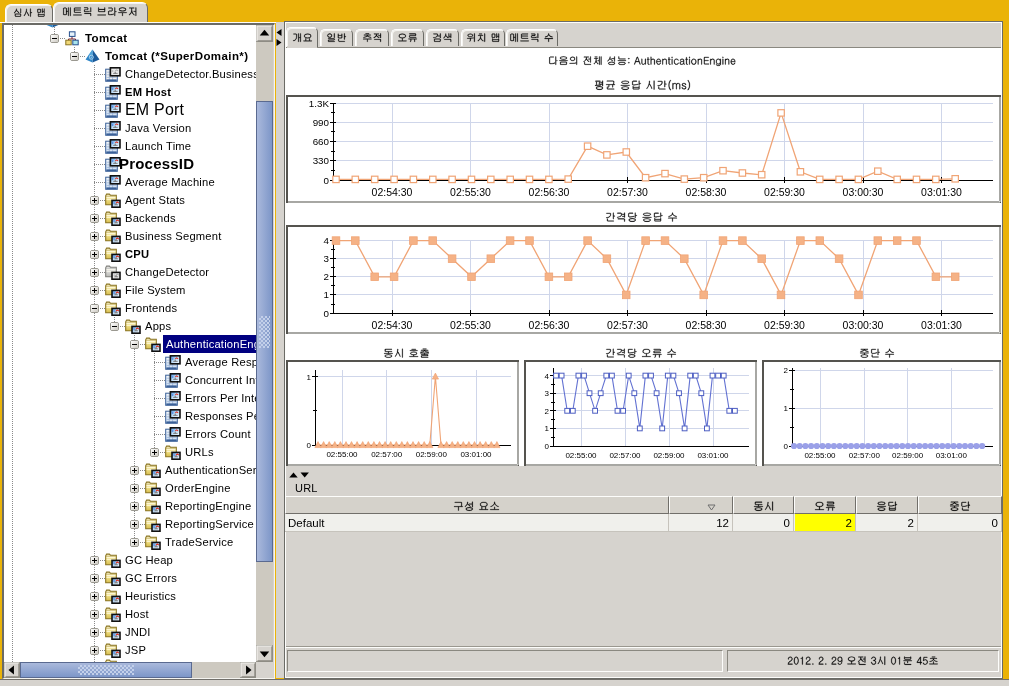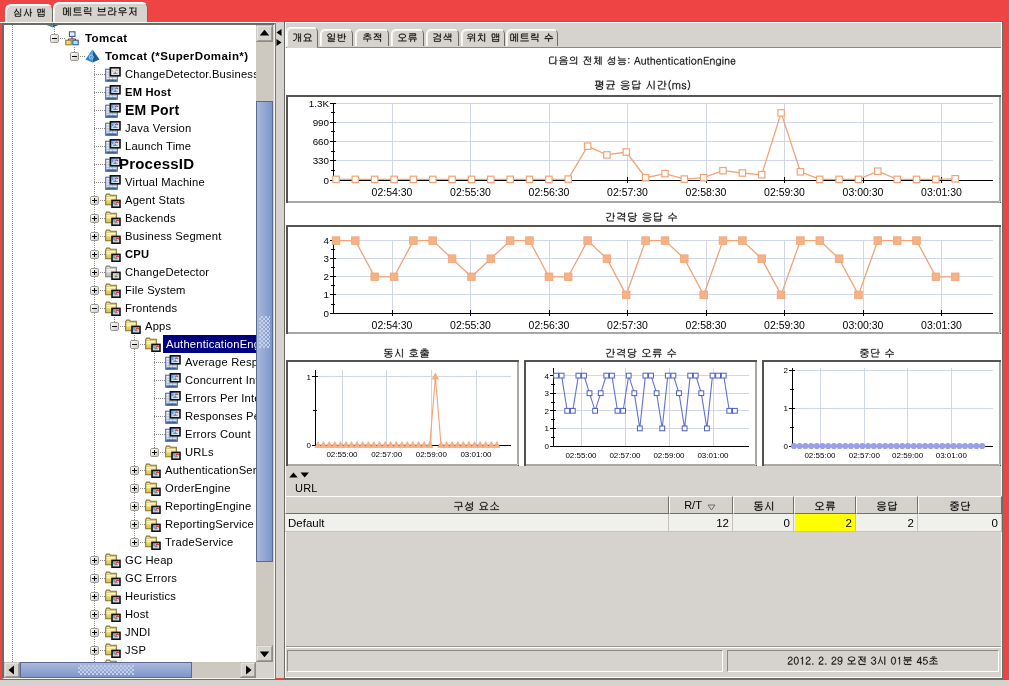--- a/index.html
+++ b/index.html
@@ -1,18 +1,18 @@
 <!DOCTYPE html>
 <html><head><meta charset="utf-8"><style>
 *{margin:0;padding:0;box-sizing:border-box;font-family:"Liberation Sans",sans-serif;}
 html,body{width:1009px;height:686px;overflow:hidden;}
 .dotv{background-image:repeating-linear-gradient(to bottom,#8a8a8a 0 1px,transparent 1px 2px);}
 .doth{background-image:repeating-linear-gradient(to right,#8a8a8a 0 1px,transparent 1px 2px);}
 </style></head><body>
-<div style="position:absolute;left:0;top:0;width:1009px;height:686px;background:#ef4444;overflow:hidden">
+<div style="position:absolute;left:0;top:0;width:1009px;height:686px;background:#eab308;overflow:hidden">
 <div style="position:absolute;left:5px;top:4px;width:48px;height:19px;background:#d6d3ce;border-radius:6px 6px 0 0;border-top:1px solid #fff;border-left:1px solid #fff;border-right:1px solid #6b6b66;box-shadow:inset 1px 1px 0 #f5f4f0;"></div>
 <div style="position:absolute;left:53px;top:2px;width:95px;height:21px;background:#d6d3ce;border-radius:6px 6px 0 0;border-top:1px solid #fff;border-left:1px solid #fff;border-right:1px solid #6b6b66;box-shadow:inset 1px 1px 0 #f5f4f0;"></div>
 <svg style="position:absolute;left:13.3px;top:6.0px;overflow:visible" width="33" height="14" viewBox="0 -10 33.3 13.5">
       <path d="M3.2 -7.2Q3.2 -6.4 2.7 -5.4Q2.1 -4.2 1.1 -3.5Q1.0 -3.4 1.0 -3.3Q0.9 -3.2 1.0 -3.1Q1.1 -3.0 1.2 -3.0Q1.3 -3.0 1.4 -3.0Q2.1 -3.6 2.6 -4.2Q3.0 -4.7 3.4 -5.5Q4.1 -5.0 4.6 -4.5Q5.1 -4.0 5.6 -3.3Q5.7 -3.2 5.8 -3.2Q5.9 -3.2 6.0 -3.2Q6.1 -3.3 6.1 -3.4Q6.1 -3.5 6.0 -3.7Q5.5 -4.4 5.0 -4.9Q4.4 -5.4 3.6 -6.0Q3.7 -6.3 3.7 -6.6Q3.8 -6.9 3.8 -7.2Q3.8 -7.4 3.7 -7.5Q3.6 -7.5 3.5 -7.5Q3.4 -7.5 3.3 -7.5Q3.2 -7.4 3.2 -7.2ZM8.1 -3.5V-7.4Q8.1 -7.5 8.0 -7.6Q8.0 -7.7 7.9 -7.7Q7.7 -7.7 7.6 -7.6Q7.6 -7.5 7.6 -7.4V-3.5Q7.6 -3.4 7.6 -3.3Q7.7 -3.2 7.9 -3.2Q8.0 -3.2 8.0 -3.3Q8.1 -3.4 8.1 -3.5ZM7.6 -1.7V-0.5Q7.6 -0.4 7.5 -0.3Q7.4 -0.2 7.1 -0.2H2.9Q2.6 -0.2 2.5 -0.3Q2.5 -0.4 2.5 -0.6V-1.7Q2.5 -1.9 2.5 -2.0Q2.6 -2.0 2.9 -2.0H7.1Q7.4 -2.0 7.5 -2.0Q7.6 -1.9 7.6 -1.7ZM7.3 -2.5H2.7Q2.3 -2.5 2.1 -2.3Q1.9 -2.1 1.9 -1.8V-0.5Q1.9 -0.1 2.1 0.0Q2.3 0.3 2.8 0.3H7.3Q7.7 0.3 7.9 0.1Q8.1 -0.1 8.1 -0.5V-1.9Q8.1 -2.2 7.9 -2.4Q7.7 -2.5 7.3 -2.5Z M13.4 -7.2Q13.4 -5.6 12.8 -3.9Q12.2 -2.0 11.1 -0.8Q11.0 -0.6 11.0 -0.5Q11.0 -0.4 11.1 -0.3Q11.2 -0.3 11.3 -0.3Q11.4 -0.3 11.5 -0.4Q12.2 -1.3 12.7 -2.3Q13.2 -3.2 13.5 -4.4Q14.0 -3.8 14.7 -2.5Q15.2 -1.5 15.6 -0.6Q15.6 -0.4 15.7 -0.4Q15.8 -0.3 15.9 -0.3Q16.0 -0.4 16.1 -0.5Q16.1 -0.6 16.1 -0.8Q15.7 -1.7 15.1 -2.9Q14.4 -4.1 13.7 -5.0Q13.8 -5.5 13.9 -6.1Q13.9 -6.7 13.9 -7.2Q13.9 -7.3 13.8 -7.4Q13.8 -7.5 13.6 -7.5Q13.5 -7.5 13.4 -7.4Q13.4 -7.3 13.4 -7.2ZM17.9 -3.8V-7.4Q17.9 -7.5 17.8 -7.6Q17.7 -7.7 17.6 -7.7Q17.5 -7.7 17.4 -7.6Q17.3 -7.5 17.3 -7.4V0.2Q17.3 0.3 17.4 0.4Q17.5 0.5 17.6 0.5Q17.7 0.5 17.8 0.4Q17.9 0.3 17.9 0.2V-3.3H18.9Q19.2 -3.3 19.2 -3.6Q19.2 -3.8 18.9 -3.8Z M27.4 -6.5V-4.3Q27.4 -4.1 27.3 -4.0Q27.2 -3.9 26.9 -3.9H25.7Q25.4 -3.9 25.4 -4.0Q25.3 -4.1 25.3 -4.3V-6.5Q25.3 -6.7 25.4 -6.8Q25.4 -6.9 25.7 -6.9H26.9Q27.2 -6.9 27.3 -6.8Q27.4 -6.7 27.4 -6.5ZM27.1 -7.4H25.5Q25.1 -7.4 24.9 -7.2Q24.7 -7.0 24.7 -6.6V-4.2Q24.7 -3.9 24.9 -3.7Q25.1 -3.4 25.5 -3.4H27.1Q27.5 -3.4 27.7 -3.6Q28.0 -3.8 28.0 -4.2V-6.7Q28.0 -7.0 27.7 -7.2Q27.5 -7.4 27.1 -7.4ZM31.2 -7.4V-5.2H29.8V-7.4Q29.8 -7.7 29.5 -7.7Q29.2 -7.7 29.2 -7.4V-3.5Q29.2 -3.4 29.3 -3.3Q29.4 -3.2 29.5 -3.2Q29.6 -3.2 29.7 -3.3Q29.8 -3.4 29.8 -3.5V-4.7H31.2V-3.5Q31.2 -3.4 31.3 -3.3Q31.3 -3.2 31.5 -3.2Q31.6 -3.2 31.6 -3.3Q31.7 -3.4 31.7 -3.5V-7.4Q31.7 -7.7 31.5 -7.7Q31.2 -7.7 31.2 -7.4ZM31.2 -2.5V-1.9H25.7V-2.5Q25.7 -2.6 25.6 -2.7Q25.6 -2.7 25.4 -2.7Q25.3 -2.7 25.2 -2.7Q25.2 -2.6 25.2 -2.5V-0.4Q25.2 -0.1 25.3 0.1Q25.5 0.3 25.9 0.3H31.0Q31.3 0.3 31.5 0.1Q31.7 -0.1 31.7 -0.4V-2.5Q31.7 -2.6 31.6 -2.7Q31.6 -2.7 31.5 -2.7Q31.3 -2.7 31.3 -2.7Q31.2 -2.6 31.2 -2.5ZM31.2 -1.4V-0.6Q31.2 -0.4 31.1 -0.3Q31.0 -0.2 30.8 -0.2H26.1Q25.9 -0.2 25.8 -0.3Q25.7 -0.4 25.7 -0.6V-1.4Z" fill="#000000" stroke="#000000" stroke-width="0.28"></path>
     </svg>
 <svg style="position:absolute;left:61.3px;top:5.3px;overflow:visible" width="78" height="14" viewBox="0 -10.7 78.5 14.4">
       <path d="M4.0 -7.9H2.4Q2.0 -7.9 1.7 -7.6Q1.5 -7.4 1.5 -7.0V-1.2Q1.5 -0.8 1.7 -0.6Q1.9 -0.4 2.3 -0.4H3.9Q4.4 -0.4 4.7 -0.6Q5.0 -0.8 5.0 -1.2V-7.0Q5.0 -7.4 4.7 -7.6Q4.4 -7.9 4.0 -7.9ZM4.3 -6.9V-1.3Q4.3 -1.1 4.2 -1.0Q4.1 -0.9 3.9 -0.9H2.5Q2.3 -0.9 2.2 -1.0Q2.1 -1.1 2.1 -1.3V-6.9Q2.1 -7.1 2.2 -7.3Q2.3 -7.4 2.5 -7.4H3.9Q4.1 -7.4 4.2 -7.3Q4.3 -7.2 4.3 -6.9ZM6.4 -7.9V-4.6H5.0Q4.8 -4.6 4.7 -4.5Q4.7 -4.4 4.7 -4.3Q4.7 -4.2 4.7 -4.1Q4.8 -4.0 5.0 -4.0H6.4V0.2Q6.4 0.4 6.5 0.4Q6.6 0.5 6.7 0.5Q6.8 0.5 6.9 0.4Q7.0 0.4 7.0 0.2V-7.9Q7.0 -8.1 6.9 -8.1Q6.8 -8.2 6.7 -8.2Q6.6 -8.2 6.5 -8.1Q6.4 -8.1 6.4 -7.9ZM9.0 0.2V-7.9Q9.0 -8.1 8.9 -8.1Q8.8 -8.2 8.7 -8.2Q8.6 -8.2 8.5 -8.1Q8.4 -8.1 8.4 -7.9V0.2Q8.4 0.4 8.5 0.4Q8.6 0.5 8.7 0.5Q8.8 0.5 8.9 0.4Q9.0 0.4 9.0 0.2Z M19.4 -7.9H13.5Q13.0 -7.9 12.8 -7.7Q12.5 -7.4 12.5 -7.0V-3.8Q12.5 -3.4 12.8 -3.2Q13.0 -2.9 13.5 -2.9H19.4Q19.6 -2.9 19.6 -3.0Q19.7 -3.1 19.7 -3.2Q19.7 -3.3 19.6 -3.4Q19.5 -3.4 19.4 -3.4H13.6Q13.4 -3.4 13.2 -3.6Q13.1 -3.6 13.1 -3.9V-5.2H19.3Q19.6 -5.2 19.6 -5.5Q19.6 -5.8 19.3 -5.8H13.1V-6.9Q13.1 -7.2 13.3 -7.3Q13.4 -7.4 13.7 -7.4H19.4Q19.6 -7.4 19.6 -7.5Q19.7 -7.6 19.7 -7.7Q19.7 -7.8 19.6 -7.8Q19.5 -7.9 19.4 -7.9ZM20.1 -0.7H12.0Q11.8 -0.7 11.8 -0.6Q11.7 -0.6 11.7 -0.5Q11.7 -0.4 11.7 -0.3Q11.8 -0.2 11.9 -0.2H20.2Q20.3 -0.2 20.4 -0.3Q20.4 -0.4 20.4 -0.5Q20.4 -0.6 20.3 -0.6Q20.2 -0.7 20.1 -0.7Z M26.1 -8.0H23.1Q22.8 -8.0 22.8 -7.7Q22.8 -7.5 23.1 -7.5H26.1Q26.3 -7.5 26.4 -7.4Q26.5 -7.3 26.5 -7.0V-6.6Q26.5 -6.4 26.4 -6.3Q26.3 -6.2 26.1 -6.2H23.8Q23.3 -6.2 23.1 -5.9Q22.9 -5.7 22.9 -5.3V-4.5Q22.9 -4.1 23.1 -3.8Q23.4 -3.6 23.9 -3.6Q25.2 -3.6 26.2 -3.7Q27.5 -3.8 28.4 -4.1Q28.6 -4.2 28.6 -4.3Q28.6 -4.4 28.6 -4.5Q28.6 -4.6 28.5 -4.6Q28.3 -4.7 28.2 -4.6Q27.5 -4.3 26.3 -4.2Q25.3 -4.1 23.9 -4.1Q23.7 -4.1 23.6 -4.2Q23.5 -4.3 23.5 -4.6V-5.2Q23.5 -5.5 23.6 -5.5Q23.7 -5.7 23.9 -5.7H26.2Q26.6 -5.7 26.9 -5.9Q27.1 -6.1 27.1 -6.5V-7.2Q27.1 -7.6 26.9 -7.8Q26.6 -8.0 26.1 -8.0ZM30.1 -3.8V-7.9Q30.1 -8.1 30.0 -8.1Q29.9 -8.2 29.8 -8.2Q29.7 -8.2 29.6 -8.1Q29.5 -8.1 29.5 -7.9V-3.8Q29.5 -3.6 29.6 -3.5Q29.7 -3.4 29.8 -3.4Q29.9 -3.4 30.0 -3.5Q30.1 -3.6 30.1 -3.8ZM29.1 -2.4H23.4Q23.1 -2.4 23.1 -2.1Q23.1 -1.8 23.4 -1.8H29.1Q29.3 -1.8 29.4 -1.8Q29.5 -1.7 29.5 -1.5V0.2Q29.5 0.4 29.6 0.5Q29.7 0.5 29.8 0.5Q29.9 0.5 30.0 0.5Q30.1 0.4 30.1 0.2V-1.5Q30.1 -1.9 29.9 -2.2Q29.6 -2.4 29.1 -2.4Z M43.9 -5.9V-4.5Q43.9 -4.2 43.8 -4.1Q43.7 -4.0 43.4 -4.0H38.6Q38.3 -4.0 38.2 -4.1Q38.1 -4.2 38.1 -4.4V-5.9ZM43.9 -7.8V-6.5H38.1V-7.8Q38.1 -7.9 38.0 -8.0Q37.9 -8.1 37.8 -8.1Q37.7 -8.1 37.6 -8.0Q37.5 -7.9 37.5 -7.8V-4.3Q37.5 -3.9 37.8 -3.7Q38.0 -3.5 38.4 -3.5H43.5Q44.0 -3.5 44.3 -3.7Q44.5 -3.9 44.5 -4.4V-7.8Q44.5 -7.9 44.4 -8.0Q44.4 -8.1 44.2 -8.1Q44.1 -8.1 44.0 -8.0Q43.9 -7.9 43.9 -7.8ZM45.1 -0.7H37.0Q36.6 -0.7 36.6 -0.5Q36.6 -0.2 37.0 -0.2H45.1Q45.2 -0.2 45.3 -0.3Q45.4 -0.4 45.4 -0.5Q45.4 -0.6 45.3 -0.6Q45.2 -0.7 45.1 -0.7Z M51.1 -7.9H48.1Q47.8 -7.9 47.8 -7.6Q47.8 -7.4 48.1 -7.4H50.9Q51.2 -7.4 51.3 -7.3Q51.5 -7.2 51.5 -7.0V-5.2Q51.5 -5.0 51.4 -4.9Q51.3 -4.8 51.0 -4.8H48.8Q48.3 -4.8 48.1 -4.5Q47.8 -4.3 47.8 -3.8V-1.4Q47.8 -0.9 48.1 -0.6Q48.3 -0.3 48.8 -0.3Q50.1 -0.3 51.2 -0.5Q52.5 -0.7 53.4 -1.1Q53.7 -1.2 53.6 -1.5Q53.4 -1.8 53.2 -1.6Q52.4 -1.3 51.3 -1.1Q50.2 -0.9 49.0 -0.9Q48.7 -0.9 48.6 -1.0Q48.4 -1.1 48.4 -1.4V-3.8Q48.4 -4.0 48.5 -4.1Q48.6 -4.3 48.9 -4.3H51.1Q51.6 -4.3 51.8 -4.5Q52.1 -4.7 52.1 -5.1V-7.1Q52.1 -7.5 51.8 -7.7Q51.5 -7.9 51.1 -7.9ZM54.8 -4.1V-7.9Q54.8 -8.1 54.7 -8.1Q54.6 -8.2 54.5 -8.2Q54.3 -8.2 54.3 -8.1Q54.2 -8.1 54.2 -7.9V0.2Q54.2 0.4 54.3 0.4Q54.3 0.5 54.5 0.5Q54.6 0.5 54.7 0.4Q54.8 0.4 54.8 0.2V-3.6H55.9Q56.2 -3.6 56.2 -3.8Q56.2 -4.1 55.9 -4.1Z M62.4 -8.1Q60.6 -8.1 59.6 -7.5Q58.8 -7.0 58.8 -6.2Q58.8 -5.3 59.6 -4.8Q60.6 -4.2 62.4 -4.2Q64.2 -4.2 65.2 -4.8Q66.1 -5.3 66.1 -6.2Q66.1 -7.0 65.2 -7.5Q64.2 -8.1 62.4 -8.1ZM62.4 -7.5Q63.9 -7.5 64.7 -7.1Q65.5 -6.8 65.5 -6.2Q65.5 -5.5 64.7 -5.2Q63.9 -4.8 62.4 -4.8Q60.9 -4.8 60.1 -5.2Q59.4 -5.5 59.4 -6.2Q59.4 -6.8 60.1 -7.1Q60.9 -7.5 62.4 -7.5ZM66.5 -3.1H58.4Q58.1 -3.1 58.1 -2.9Q58.0 -2.6 58.3 -2.6H62.1V0.2Q62.1 0.4 62.2 0.5Q62.3 0.5 62.4 0.5Q62.5 0.5 62.6 0.4Q62.7 0.4 62.7 0.2V-2.6H66.5Q66.8 -2.6 66.8 -2.9Q66.8 -3.1 66.5 -3.1Z M74.3 -7.9H69.5Q69.2 -7.9 69.2 -7.6Q69.2 -7.4 69.5 -7.4H71.6V-5.7Q71.6 -4.0 70.9 -2.7Q70.2 -1.4 69.1 -0.8Q69.0 -0.8 69.0 -0.6Q68.9 -0.5 69.0 -0.4Q69.0 -0.3 69.2 -0.3Q69.3 -0.2 69.4 -0.3Q70.3 -0.7 71.0 -1.7Q71.7 -2.7 71.9 -3.8Q72.0 -2.8 72.8 -1.7Q73.5 -0.7 74.3 -0.3Q74.5 -0.2 74.6 -0.2Q74.7 -0.3 74.8 -0.4Q74.8 -0.5 74.8 -0.6Q74.8 -0.7 74.6 -0.8Q73.5 -1.4 72.9 -2.7Q72.2 -4.0 72.2 -5.7V-7.4H74.3Q74.5 -7.4 74.5 -7.6Q74.5 -7.9 74.3 -7.9ZM76.5 0.2V-7.9Q76.5 -8.0 76.4 -8.1Q76.3 -8.2 76.2 -8.2Q76.0 -8.2 75.9 -8.1Q75.9 -8.0 75.9 -7.9V-4.5H74.1Q73.9 -4.5 73.8 -4.4Q73.8 -4.3 73.8 -4.2Q73.8 -4.1 73.9 -4.0Q74.0 -3.9 74.1 -3.9H75.9V0.2Q75.9 0.3 75.9 0.4Q76.0 0.5 76.2 0.5Q76.3 0.5 76.4 0.4Q76.5 0.3 76.5 0.2Z" fill="#000000" stroke="#000000" stroke-width="0.28"></path>
     </svg>
 <div style="position:absolute;left:0px;top:22px;width:276px;height:1px;background:#fdfdfb"></div>
 <div style="position:absolute;left:2px;top:23px;width:273px;height:656px;background:#d6d3ce;border-top:2px solid #6b6b66;border-left:2px solid #6b6b66;border-right:1px solid #f5f4f0;border-bottom:1px solid #f5f4f0"></div>
@@ -158,21 +158,21 @@
         <rect x="0.7" y="2.2" width="11.6" height="12.1" fill="url(#gridg)" stroke="#3a6098" stroke-width="1"></rect>
         <path d="M1.5 5.2 h10.2 M1.5 7.8 h10.2 M1.5 10.4 h10.2 M4.3 3 v11 M7.6 3 v11" stroke="#93aed2" stroke-width="0.7" fill="none"></path>
         <rect x="1.3" y="12.4" width="10.4" height="1.6" fill="#3a6098"></rect>
         <rect x="4.6" y="0" width="11.2" height="9.6" fill="#111"></rect>
         <rect x="6.199999999999999" y="1.6" width="7.999999999999999" height="6.3999999999999995" fill="url(#scrg)"></rect>
         <path d="M7.0 4.032 h2" stroke="#2a66d8" stroke-width="1" fill="none" stroke-dasharray="1.2 0.7"></path>
         <path d="M10.2 3.84 l1.5-1 1.4 1.1" stroke="#e03020" stroke-width="1.1" fill="none"></path>
         <path d="M8.184 6.3999999999999995 l4.4799999999999995 0" stroke="#888" stroke-width="1"></path>
         <path d="M10.2 4.699999999999999 l0 1.8" stroke="#666" stroke-width="0.9"></path>
       </svg>
-<div style="position:absolute;left:121px;top:77px;font-size:14px;line-height:16px;font-weight:bold;letter-spacing:0.2px;color:#000;white-space:nowrap">EM Port</div>
+<div style="position:absolute;left:121px;top:77px;font-size:16px;line-height:16px;font-weight:normal;letter-spacing:0.2px;color:#000;white-space:nowrap">EM Port</div>
 <svg style="position:absolute;left:101px;top:96px" width="16" height="15" viewBox="0 0 16 15">
         <rect x="0.7" y="2.2" width="11.6" height="12.1" fill="url(#gridg)" stroke="#3a6098" stroke-width="1"></rect>
         <path d="M1.5 5.2 h10.2 M1.5 7.8 h10.2 M1.5 10.4 h10.2 M4.3 3 v11 M7.6 3 v11" stroke="#93aed2" stroke-width="0.7" fill="none"></path>
         <rect x="1.3" y="12.4" width="10.4" height="1.6" fill="#3a6098"></rect>
         <rect x="4.6" y="0" width="11.2" height="9.6" fill="#111"></rect>
         <rect x="6.199999999999999" y="1.6" width="7.999999999999999" height="6.3999999999999995" fill="url(#scrg)"></rect>
         <path d="M7.0 4.032 h2" stroke="#2a66d8" stroke-width="1" fill="none" stroke-dasharray="1.2 0.7"></path>
         <path d="M10.2 3.84 l1.5-1 1.4 1.1" stroke="#e03020" stroke-width="1.1" fill="none"></path>
         <path d="M8.184 6.3999999999999995 l4.4799999999999995 0" stroke="#888" stroke-width="1"></path>
         <path d="M10.2 4.699999999999999 l0 1.8" stroke="#666" stroke-width="0.9"></path>
@@ -206,21 +206,21 @@
         <rect x="0.7" y="2.2" width="11.6" height="12.1" fill="url(#gridg)" stroke="#3a6098" stroke-width="1"></rect>
         <path d="M1.5 5.2 h10.2 M1.5 7.8 h10.2 M1.5 10.4 h10.2 M4.3 3 v11 M7.6 3 v11" stroke="#93aed2" stroke-width="0.7" fill="none"></path>
         <rect x="1.3" y="12.4" width="10.4" height="1.6" fill="#3a6098"></rect>
         <rect x="4.6" y="0" width="11.2" height="9.6" fill="#111"></rect>
         <rect x="6.199999999999999" y="1.6" width="7.999999999999999" height="6.3999999999999995" fill="url(#scrg)"></rect>
         <path d="M7.0 4.032 h2" stroke="#2a66d8" stroke-width="1" fill="none" stroke-dasharray="1.2 0.7"></path>
         <path d="M10.2 3.84 l1.5-1 1.4 1.1" stroke="#e03020" stroke-width="1.1" fill="none"></path>
         <path d="M8.184 6.3999999999999995 l4.4799999999999995 0" stroke="#888" stroke-width="1"></path>
         <path d="M10.2 4.699999999999999 l0 1.8" stroke="#666" stroke-width="0.9"></path>
       </svg>
-<div style="position:absolute;left:121px;top:149px;font-size:11.2px;line-height:16px;font-weight:normal;letter-spacing:0.2px;color:#000;white-space:nowrap">Virtual Machine</div>
+<div style="position:absolute;left:121px;top:149px;font-size:11.2px;line-height:16px;font-weight:normal;letter-spacing:0.2px;color:#000;white-space:nowrap">Average Machine</div>
 <svg style="position:absolute;left:85.5px;top:170.5px" width="9" height="9" viewBox="0 0 9 9">
         <defs>
           <linearGradient id="expg" x1="0" y1="0" x2="1" y2="1">
             <stop offset="0" stop-color="#ffffff"></stop>
             <stop offset="1" stop-color="#cdcac2"></stop>
           </linearGradient>
         </defs>
         <rect x="0.5" y="0.5" width="8" height="8" fill="#fff" stroke="#9a9890" stroke-width="1" rx="1.5"></rect>
         <rect x="1" y="1" width="7" height="7" fill="url(#expg)"></rect>
         <path d="M2 4.5 h5 M4.5 2 v5" stroke="#000" stroke-width="1" shape-rendering="crispEdges"></path>
@@ -1196,21 +1196,20 @@
 <svg style="position:absolute;left:289px;top:472px" width="24" height="6" viewBox="0 0 24 6">
       <path d="M4.5 0.5 L8.7 5.5 L0.3 5.5 Z" fill="#000"></path>
       <path d="M11.5 0.5 L19.9 0.5 L15.7 5.5 Z" fill="#000"></path>
     </svg>
 <div style="position:absolute;left:295px;text-align:right;top:481px;font-size:11px;line-height:14px;color:#000;font-weight:normal;letter-spacing:0.2px;white-space:nowrap">URL</div>
 <div style="position:absolute;left:285px;top:496px;width:384px;height:18px;background:#d5d2cb;border-top:1px solid #fdfdfb;border-left:1px solid #fdfdfb;border-bottom:1px solid #716f6a;border-right:1px solid #716f6a"></div>
 <svg style="position:absolute;left:453.4px;top:499.1px;overflow:visible" width="47" height="15" viewBox="0 -10.9 47.2 14.7">
       <path d="M7.8 -3.6H8.5Q8.7 -4.0 8.9 -4.6Q9.0 -5.2 9.0 -6.0V-7.1Q9.0 -7.6 8.7 -7.8Q8.4 -8.1 7.9 -8.1H2.0Q1.7 -8.1 1.7 -7.8Q1.7 -7.5 2.0 -7.5H7.9Q8.1 -7.5 8.3 -7.4Q8.4 -7.3 8.4 -7.1V-6.0Q8.4 -5.2 8.3 -4.6Q8.1 -4.1 7.8 -3.6ZM9.6 -3.7H1.3Q1.0 -3.7 1.0 -3.5Q1.0 -3.2 1.3 -3.2H5.2V0.2Q5.2 0.4 5.2 0.5Q5.3 0.5 5.5 0.5Q5.6 0.5 5.7 0.5Q5.8 0.4 5.8 0.2V-3.2H9.6Q9.7 -3.2 9.8 -3.3Q9.9 -3.4 9.9 -3.5Q9.9 -3.6 9.8 -3.7Q9.7 -3.7 9.6 -3.7Z M14.4 -7.9Q14.4 -6.9 13.9 -5.9Q13.3 -4.7 12.1 -3.8Q11.9 -3.7 11.9 -3.5Q11.9 -3.4 12.0 -3.3Q12.0 -3.2 12.2 -3.2Q12.3 -3.2 12.4 -3.3Q13.2 -3.9 13.7 -4.5Q14.2 -5.1 14.5 -5.7Q15.2 -5.3 15.7 -4.8Q16.4 -4.3 17.0 -3.5Q17.1 -3.4 17.2 -3.4Q17.4 -3.4 17.4 -3.4Q17.6 -3.5 17.6 -3.7Q17.6 -3.8 17.5 -3.9Q16.8 -4.7 16.2 -5.2Q15.6 -5.7 14.7 -6.2Q14.9 -6.6 15.0 -7.1Q15.1 -7.5 15.1 -7.8Q15.1 -8.0 15.0 -8.1Q14.9 -8.2 14.8 -8.2Q14.6 -8.2 14.5 -8.1Q14.4 -8.0 14.4 -7.9ZM19.8 -3.2V-8.1Q19.8 -8.2 19.7 -8.3Q19.6 -8.4 19.5 -8.4Q19.3 -8.4 19.2 -8.3Q19.1 -8.2 19.1 -8.1V-6.2H16.4Q16.3 -6.2 16.2 -6.2Q16.1 -6.1 16.1 -6.0Q16.1 -5.9 16.2 -5.8Q16.3 -5.7 16.4 -5.7H19.1V-3.2Q19.1 -3.0 19.2 -2.9Q19.3 -2.9 19.5 -2.9Q19.6 -2.9 19.7 -2.9Q19.8 -3.0 19.8 -3.2ZM16.4 -2.7Q14.6 -2.7 13.7 -2.2Q12.8 -1.8 12.8 -1.0Q12.8 -0.3 13.7 0.1Q14.6 0.6 16.4 0.6Q18.1 0.6 19.0 0.1Q19.9 -0.3 19.9 -1.0Q19.9 -1.8 19.0 -2.2Q18.1 -2.7 16.4 -2.7ZM16.4 -2.1Q17.8 -2.1 18.5 -1.8Q19.2 -1.5 19.2 -1.0Q19.2 -0.6 18.5 -0.3Q17.8 0.0 16.4 0.0Q14.9 0.0 14.1 -0.3Q13.5 -0.6 13.5 -1.0Q13.5 -1.5 14.1 -1.8Q14.9 -2.1 16.4 -2.1Z M30.9 -8.1Q29.1 -8.1 28.1 -7.4Q27.2 -6.7 27.2 -5.6Q27.2 -4.6 28.1 -3.9Q29.1 -3.2 30.9 -3.2Q32.7 -3.2 33.7 -3.9Q34.6 -4.6 34.6 -5.6Q34.6 -6.7 33.7 -7.4Q32.7 -8.1 30.9 -8.1ZM30.9 -7.6Q32.4 -7.6 33.2 -7.0Q34.0 -6.5 34.0 -5.6Q34.0 -4.8 33.2 -4.3Q32.4 -3.7 30.9 -3.7Q29.4 -3.7 28.5 -4.3Q27.8 -4.8 27.8 -5.6Q27.8 -6.5 28.5 -7.0Q29.4 -7.6 30.9 -7.6ZM28.7 -2.9V-0.7H26.7Q26.6 -0.7 26.5 -0.7Q26.4 -0.6 26.4 -0.5Q26.4 -0.4 26.5 -0.3Q26.5 -0.2 26.7 -0.2H35.0Q35.2 -0.2 35.2 -0.3Q35.3 -0.4 35.3 -0.5Q35.3 -0.6 35.2 -0.7Q35.2 -0.7 35.0 -0.7H33.1V-2.9Q33.1 -3.2 32.8 -3.2Q32.5 -3.2 32.5 -2.9V-0.7H29.3V-2.9Q29.3 -3.2 29.0 -3.2Q28.7 -3.2 28.7 -2.9Z M41.5 -7.9Q41.5 -6.3 40.3 -5.1Q39.4 -4.1 38.0 -3.8Q37.9 -3.8 37.8 -3.7Q37.7 -3.6 37.7 -3.5Q37.7 -3.4 37.8 -3.3Q37.9 -3.2 38.1 -3.3Q39.4 -3.5 40.4 -4.5Q41.5 -5.4 41.8 -6.5Q42.1 -5.4 43.1 -4.5Q44.2 -3.5 45.4 -3.3Q45.6 -3.2 45.7 -3.3Q45.8 -3.4 45.8 -3.5Q45.9 -3.6 45.8 -3.7Q45.7 -3.8 45.5 -3.8Q44.1 -4.1 43.2 -5.1Q42.1 -6.2 42.1 -7.9Q42.1 -8.1 42.0 -8.2Q41.9 -8.2 41.8 -8.2Q41.7 -8.2 41.6 -8.2Q41.5 -8.1 41.5 -7.9ZM41.5 -2.9V-0.7H37.6Q37.5 -0.7 37.4 -0.7Q37.3 -0.6 37.3 -0.5Q37.3 -0.4 37.4 -0.3Q37.4 -0.2 37.6 -0.2H45.9Q46.1 -0.2 46.1 -0.3Q46.2 -0.4 46.2 -0.5Q46.2 -0.6 46.1 -0.7Q46.1 -0.7 45.9 -0.7H42.1V-2.9Q42.1 -3.0 42.0 -3.1Q41.9 -3.2 41.8 -3.2Q41.7 -3.2 41.6 -3.2Q41.5 -3.1 41.5 -2.9Z" fill="#000000" stroke="#000000" stroke-width="0.28"></path>
     </svg>
 <div style="position:absolute;left:669px;top:496px;width:64px;height:18px;background:#d5d2cb;border-top:1px solid #fdfdfb;border-left:1px solid #fdfdfb;border-bottom:1px solid #716f6a;border-right:1px solid #716f6a"></div>
-<div style="position:absolute;left:543.0px;width:300px;text-align:center;top:498px;font-size:11px;line-height:14px;color:#000;font-weight:normal;letter-spacing:0;white-space:nowrap">R/T</div>
 <svg style="position:absolute;left:707px;top:504px" width="9" height="7" viewBox="0 0 9 7">
       <path d="M1 1 L8 1 L4.5 6 Z" fill="#d5d2cb" stroke="#6f6f6f" stroke-width="1"></path>
     </svg>
 <div style="position:absolute;left:733px;top:496px;width:61px;height:18px;background:#d5d2cb;border-top:1px solid #fdfdfb;border-left:1px solid #fdfdfb;border-bottom:1px solid #716f6a;border-right:1px solid #716f6a"></div>
 <svg style="position:absolute;left:752.6px;top:499.1px;overflow:visible" width="22" height="15" viewBox="0 -10.9 21.8 14.7">
       <path d="M2.9 -5.2H8.9Q9.2 -5.2 9.2 -5.5Q9.2 -5.8 8.9 -5.8H2.9Q2.7 -5.8 2.6 -5.9Q2.5 -5.9 2.5 -6.1V-7.3Q2.5 -7.5 2.6 -7.6Q2.7 -7.6 2.9 -7.6H8.8Q8.9 -7.6 9.0 -7.7Q9.0 -7.8 9.0 -7.9Q9.0 -8.0 9.0 -8.1Q8.9 -8.2 8.7 -8.2H2.8Q2.4 -8.2 2.1 -8.0Q1.9 -7.7 1.9 -7.3V-6.1Q1.9 -5.7 2.1 -5.5Q2.4 -5.2 2.9 -5.2ZM9.6 -3.8H5.7V-5.0Q5.7 -5.3 5.4 -5.3Q5.1 -5.3 5.1 -5.0V-3.8H1.3Q1.2 -3.8 1.1 -3.8Q1.0 -3.7 1.0 -3.6Q1.0 -3.5 1.1 -3.4Q1.1 -3.3 1.2 -3.3H9.6Q9.7 -3.3 9.8 -3.4Q9.9 -3.5 9.9 -3.6Q9.9 -3.7 9.8 -3.8Q9.7 -3.8 9.6 -3.8ZM5.5 -2.6Q3.6 -2.6 2.6 -2.1Q1.7 -1.7 1.7 -1.0Q1.7 -0.3 2.6 0.1Q3.6 0.6 5.5 0.6Q7.3 0.6 8.3 0.1Q9.2 -0.3 9.2 -1.0Q9.2 -1.7 8.3 -2.1Q7.3 -2.6 5.5 -2.6ZM5.5 -2.0Q7.1 -2.0 7.8 -1.7Q8.5 -1.5 8.5 -1.0Q8.5 -0.5 7.8 -0.3Q7.1 0.0 5.5 0.0Q3.8 0.0 3.1 -0.3Q2.4 -0.5 2.4 -1.0Q2.4 -1.5 3.1 -1.7Q3.8 -2.0 5.5 -2.0Z M14.6 -7.8Q14.6 -6.1 14.0 -4.3Q13.3 -2.2 12.1 -0.8Q12.0 -0.7 12.0 -0.6Q12.0 -0.4 12.1 -0.4Q12.2 -0.3 12.3 -0.3Q12.4 -0.3 12.5 -0.4Q13.3 -1.4 13.9 -2.5Q14.4 -3.5 14.8 -4.8Q15.3 -4.1 16.0 -2.8Q16.5 -1.6 17.0 -0.6Q17.0 -0.5 17.1 -0.4Q17.3 -0.3 17.4 -0.4Q17.5 -0.4 17.5 -0.5Q17.6 -0.7 17.5 -0.8Q17.1 -1.9 16.5 -3.1Q15.7 -4.4 14.9 -5.5Q15.0 -6.0 15.1 -6.6Q15.2 -7.3 15.2 -7.8Q15.2 -8.0 15.1 -8.0Q15.0 -8.1 14.9 -8.1Q14.7 -8.1 14.7 -8.0Q14.6 -8.0 14.6 -7.8ZM19.8 0.2V-8.1Q19.8 -8.2 19.7 -8.3Q19.6 -8.4 19.5 -8.4Q19.3 -8.4 19.2 -8.3Q19.1 -8.2 19.1 -8.1V0.2Q19.1 0.4 19.2 0.5Q19.3 0.5 19.5 0.5Q19.6 0.5 19.7 0.5Q19.8 0.4 19.8 0.2Z" fill="#000000" stroke="#000000" stroke-width="0.28"></path>
     </svg>
 <div style="position:absolute;left:794px;top:496px;width:62px;height:18px;background:#d5d2cb;border-top:1px solid #fdfdfb;border-left:1px solid #fdfdfb;border-bottom:1px solid #716f6a;border-right:1px solid #716f6a"></div>
 <svg style="position:absolute;left:814.1px;top:499.1px;overflow:visible" width="22" height="15" viewBox="0 -10.9 21.8 14.7">
       <path d="M5.5 -8.1Q3.7 -8.1 2.7 -7.4Q1.7 -6.7 1.7 -5.6Q1.7 -4.6 2.7 -3.9Q3.7 -3.2 5.5 -3.2Q7.2 -3.2 8.2 -3.9Q9.2 -4.6 9.2 -5.6Q9.2 -6.7 8.2 -7.4Q7.2 -8.1 5.5 -8.1ZM5.5 -7.6Q6.9 -7.6 7.8 -7.0Q8.5 -6.5 8.5 -5.6Q8.5 -4.8 7.8 -4.3Q6.9 -3.7 5.5 -3.7Q3.9 -3.7 3.1 -4.3Q2.4 -4.8 2.4 -5.6Q2.4 -6.5 3.1 -7.0Q3.9 -7.6 5.5 -7.6ZM5.1 -2.9V-0.7H1.3Q1.2 -0.7 1.1 -0.7Q1.0 -0.6 1.0 -0.5Q1.0 -0.4 1.1 -0.3Q1.1 -0.2 1.2 -0.2H9.6Q9.7 -0.2 9.8 -0.3Q9.9 -0.4 9.9 -0.5Q9.9 -0.6 9.8 -0.7Q9.7 -0.7 9.6 -0.7H5.8V-2.9Q5.8 -3.0 5.7 -3.1Q5.6 -3.2 5.5 -3.2Q5.3 -3.2 5.2 -3.2Q5.1 -3.1 5.1 -2.9Z M18.9 -8.2H13.1Q12.7 -8.2 12.7 -7.9Q12.7 -7.6 13.1 -7.6H18.8Q19.1 -7.6 19.2 -7.5Q19.3 -7.4 19.3 -7.2V-6.7Q19.3 -6.5 19.2 -6.4Q19.1 -6.3 18.8 -6.3H13.7Q13.3 -6.3 13.0 -6.1Q12.8 -5.9 12.8 -5.5V-4.8Q12.8 -4.4 13.0 -4.2Q13.3 -3.9 13.8 -3.9H19.8Q19.9 -3.9 20.0 -4.0Q20.1 -4.1 20.1 -4.2Q20.1 -4.3 20.0 -4.4Q19.9 -4.5 19.8 -4.5H13.9Q13.6 -4.5 13.5 -4.6Q13.4 -4.7 13.4 -4.9V-5.4Q13.4 -5.6 13.5 -5.7Q13.6 -5.8 13.8 -5.8H19.0Q19.4 -5.8 19.7 -6.0Q19.9 -6.2 19.9 -6.7V-7.3Q19.9 -7.7 19.7 -7.9Q19.4 -8.2 18.9 -8.2ZM20.5 -2.8H12.2Q12.1 -2.8 12.0 -2.8Q11.9 -2.7 11.9 -2.6Q11.9 -2.5 12.0 -2.4Q12.0 -2.3 12.2 -2.3H14.2V-1.3Q14.2 -0.8 14.1 -0.5Q14.0 -0.2 13.8 0.1Q13.6 0.2 13.7 0.3Q13.7 0.4 13.8 0.5Q13.9 0.6 14.0 0.6Q14.1 0.6 14.2 0.5Q14.5 0.2 14.6 -0.3Q14.8 -0.7 14.8 -1.3V-2.3H18.2V0.2Q18.2 0.4 18.3 0.5Q18.4 0.5 18.5 0.5Q18.6 0.5 18.7 0.5Q18.8 0.4 18.8 0.2V-2.3H20.5Q20.8 -2.3 20.8 -2.6Q20.8 -2.8 20.5 -2.8Z" fill="#000000" stroke="#000000" stroke-width="0.28"></path>

